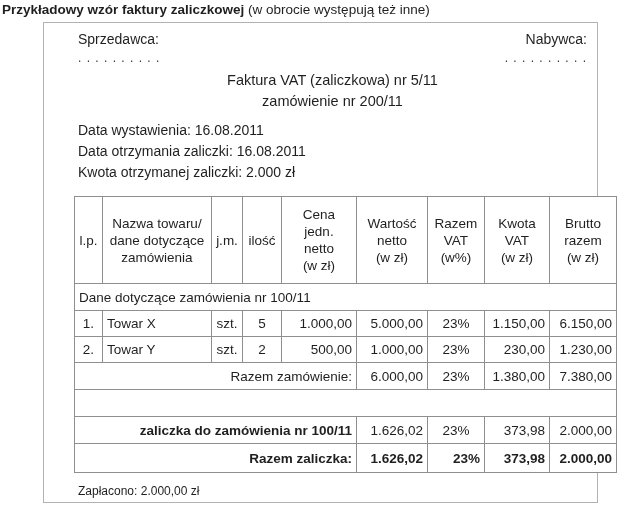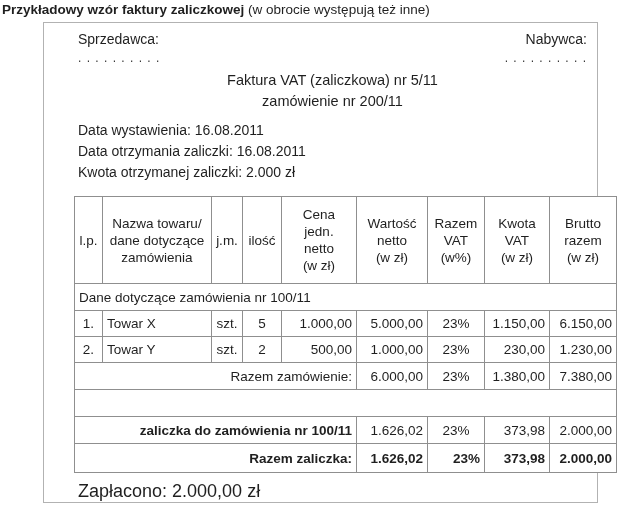--- a/index.html
+++ b/index.html
@@ -68,21 +68,21 @@
   .row-item td { height: 21px; }
   .al { text-align: left;  padding-left: 7px; }
   .ac { text-align: center; }
   .ar { text-align: right; padding-right: 5px; }
   .b  { font-weight: bold; text-align: right; }
   .section-cell { padding-left: 7px; height: 22px; }
   .spacer-cell { height: 20px; }
   .total-row td { height: 22px; }
   .grand-row td { height: 24px; }
 
-  .paid-line { margin: 9px 0 0 10px; font-size: 18px; line-height: 18px; }
+  .paid-line { margin: 9px 0 0 10px; font-size: 12px; line-height: 18px; }
 </style>
 </head>
 <body>
 
 <div class="page">
 
   <div class="page-title">
     <span class="tb">Przykładowy wzór faktury zaliczkowej</span><span> (w obrocie występują też inne)</span>
   </div>
 

